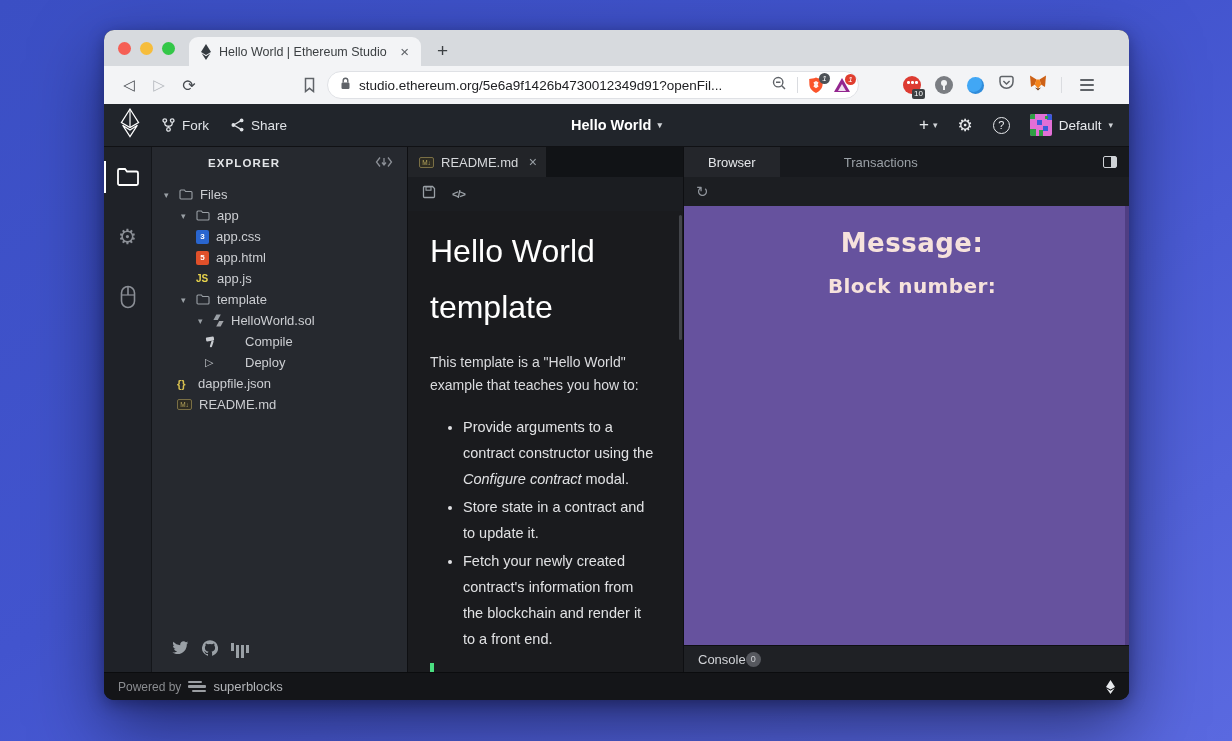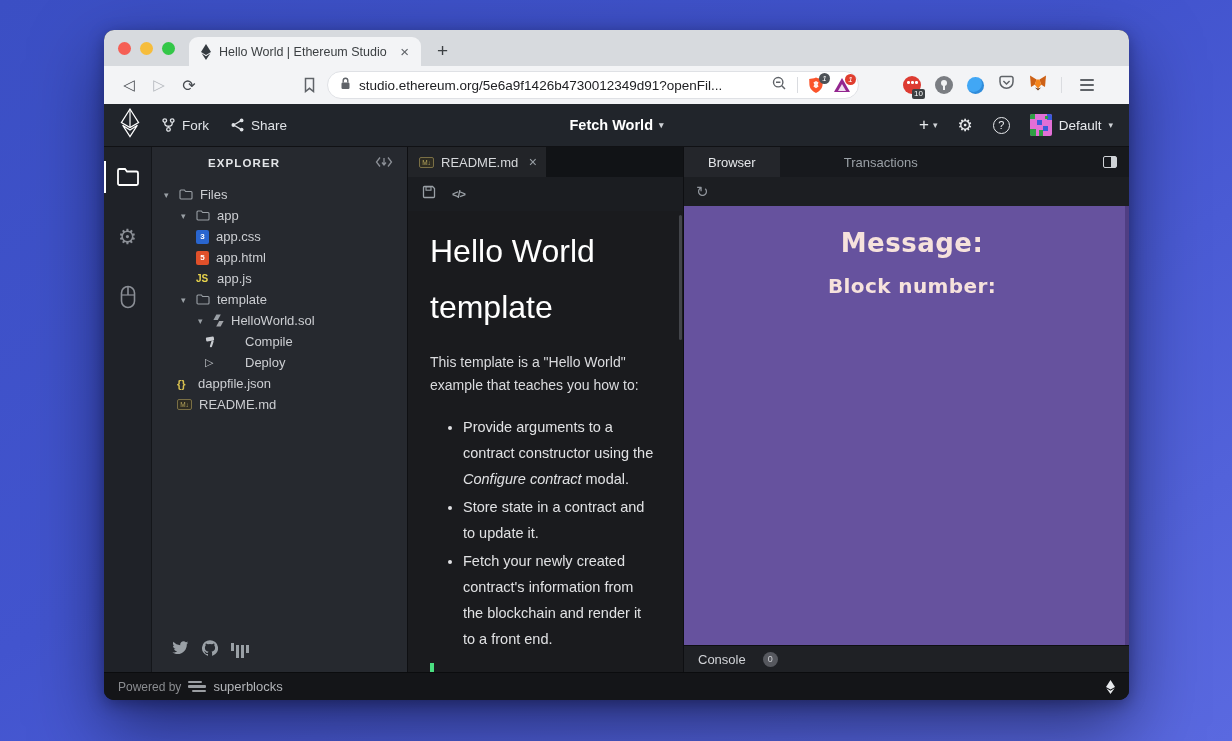--- a/index.html
+++ b/index.html
@@ -108,21 +108,21 @@
   .ptab { height:30px; display:flex; align-items:center; padding:0 24px; font-size:13px; color:#9aa0a6; }
   .ptab.active { background:#24262b; color:#e5e7ea; }
   .split-icon { position:absolute; right:12px; width:14px; height:12px; border:1.5px solid #cfd2d6; border-radius:2px; }
   .split-icon::after { content:""; position:absolute; right:0; top:0; bottom:0; width:5px; background:#cfd2d6; }
   .ptoolbar { height:29px; background:#1c1e22; display:flex; align-items:center; padding-left:12px; flex:0 0 auto; }
   .preload { font-size:15px; color:#8f949b; }
   .preview { flex:1; background:#66529e; position:relative; text-align:center; padding-top:22px; min-height:0;padding-left:11px; }
   .preview::after { content:""; position:absolute; right:0; top:0; bottom:0; width:4px; background:rgba(20,12,60,.28); }
   .msg-label { font-size:26px; font-weight:800; color:#f6e2dc; letter-spacing:.5px; font-family:"DejaVu Sans", sans-serif; }
   .blk-label { font-size:20px; font-weight:800; color:#f6e2dc; letter-spacing:.4px; margin-top:16px; font-family:"DejaVu Sans", sans-serif; }
-  .consolebar { height:27px; background:#1f2125; border-top:1px solid #0e0f12; display:flex; align-items:center; gap:17px; padding-left:14px; flex:0 0 auto; }
+  .consolebar { height:27px; background:#1f2125; border-top:1px solid #0e0f12; display:flex; align-items:center; gap:0; padding-left:14px; flex:0 0 auto; }
   .console-label { font-size:13px; color:#d1d3d7; }
   .console-badge { width:15px; height:15px; border-radius:50%; background:#56585e; color:#cfd1d5; font-size:9px; display:flex; align-items:center; justify-content:center; }
 
   
   .statusbar { height:28px; background:#141518; display:flex; align-items:center; padding:0 14px; gap:7px; flex:0 0 auto; border-top:1px solid #0b0c0e; }
   .powered { font-size:12px; color:#8a8c90; }
   .sb-logo { display:flex; flex-direction:column; gap:2px; }
   .sb-logo i { height:2.5px; background:#9a9da2; border-radius:1px; display:block; }
   .sb-logo i:nth-child(1){width:14px;} .sb-logo i:nth-child(2){width:18px;} .sb-logo i:nth-child(3){width:14px; margin-left:4px;}
   .brand { font-size:13px; color:#b2b4b8; }
@@ -247,21 +247,21 @@
           <svg width="13" height="14" viewBox="0 0 13 14">
               <circle cx="10.6" cy="2.4" r="1.9" fill="#dfe2e6"></circle>
               <circle cx="2.4" cy="7" r="1.9" fill="#dfe2e6"></circle>
               <circle cx="10.6" cy="11.6" r="1.9" fill="#dfe2e6"></circle>
               <line x1="3.9" y1="6.2" x2="9.2" y2="3.1" stroke="#dfe2e6" stroke-width="1.3"></line>
               <line x1="3.9" y1="7.8" x2="9.2" y2="10.9" stroke="#dfe2e6" stroke-width="1.3"></line>
             </svg>
           <span>Share</span>
         </span>
         <span class="app-title">
-          <span>Fetch World</span>
+          <span>Hello World</span>
           <span class="caret-s">▾</span>
         </span>
         <span class="app-right">
           <span class="plus-group">
             <span>+</span>
             <span class="caret-s">▾</span>
           </span>
           <span class="gear-glyph">⚙</span>
           <span class="help-circ">?</span>
           <span class="account">

